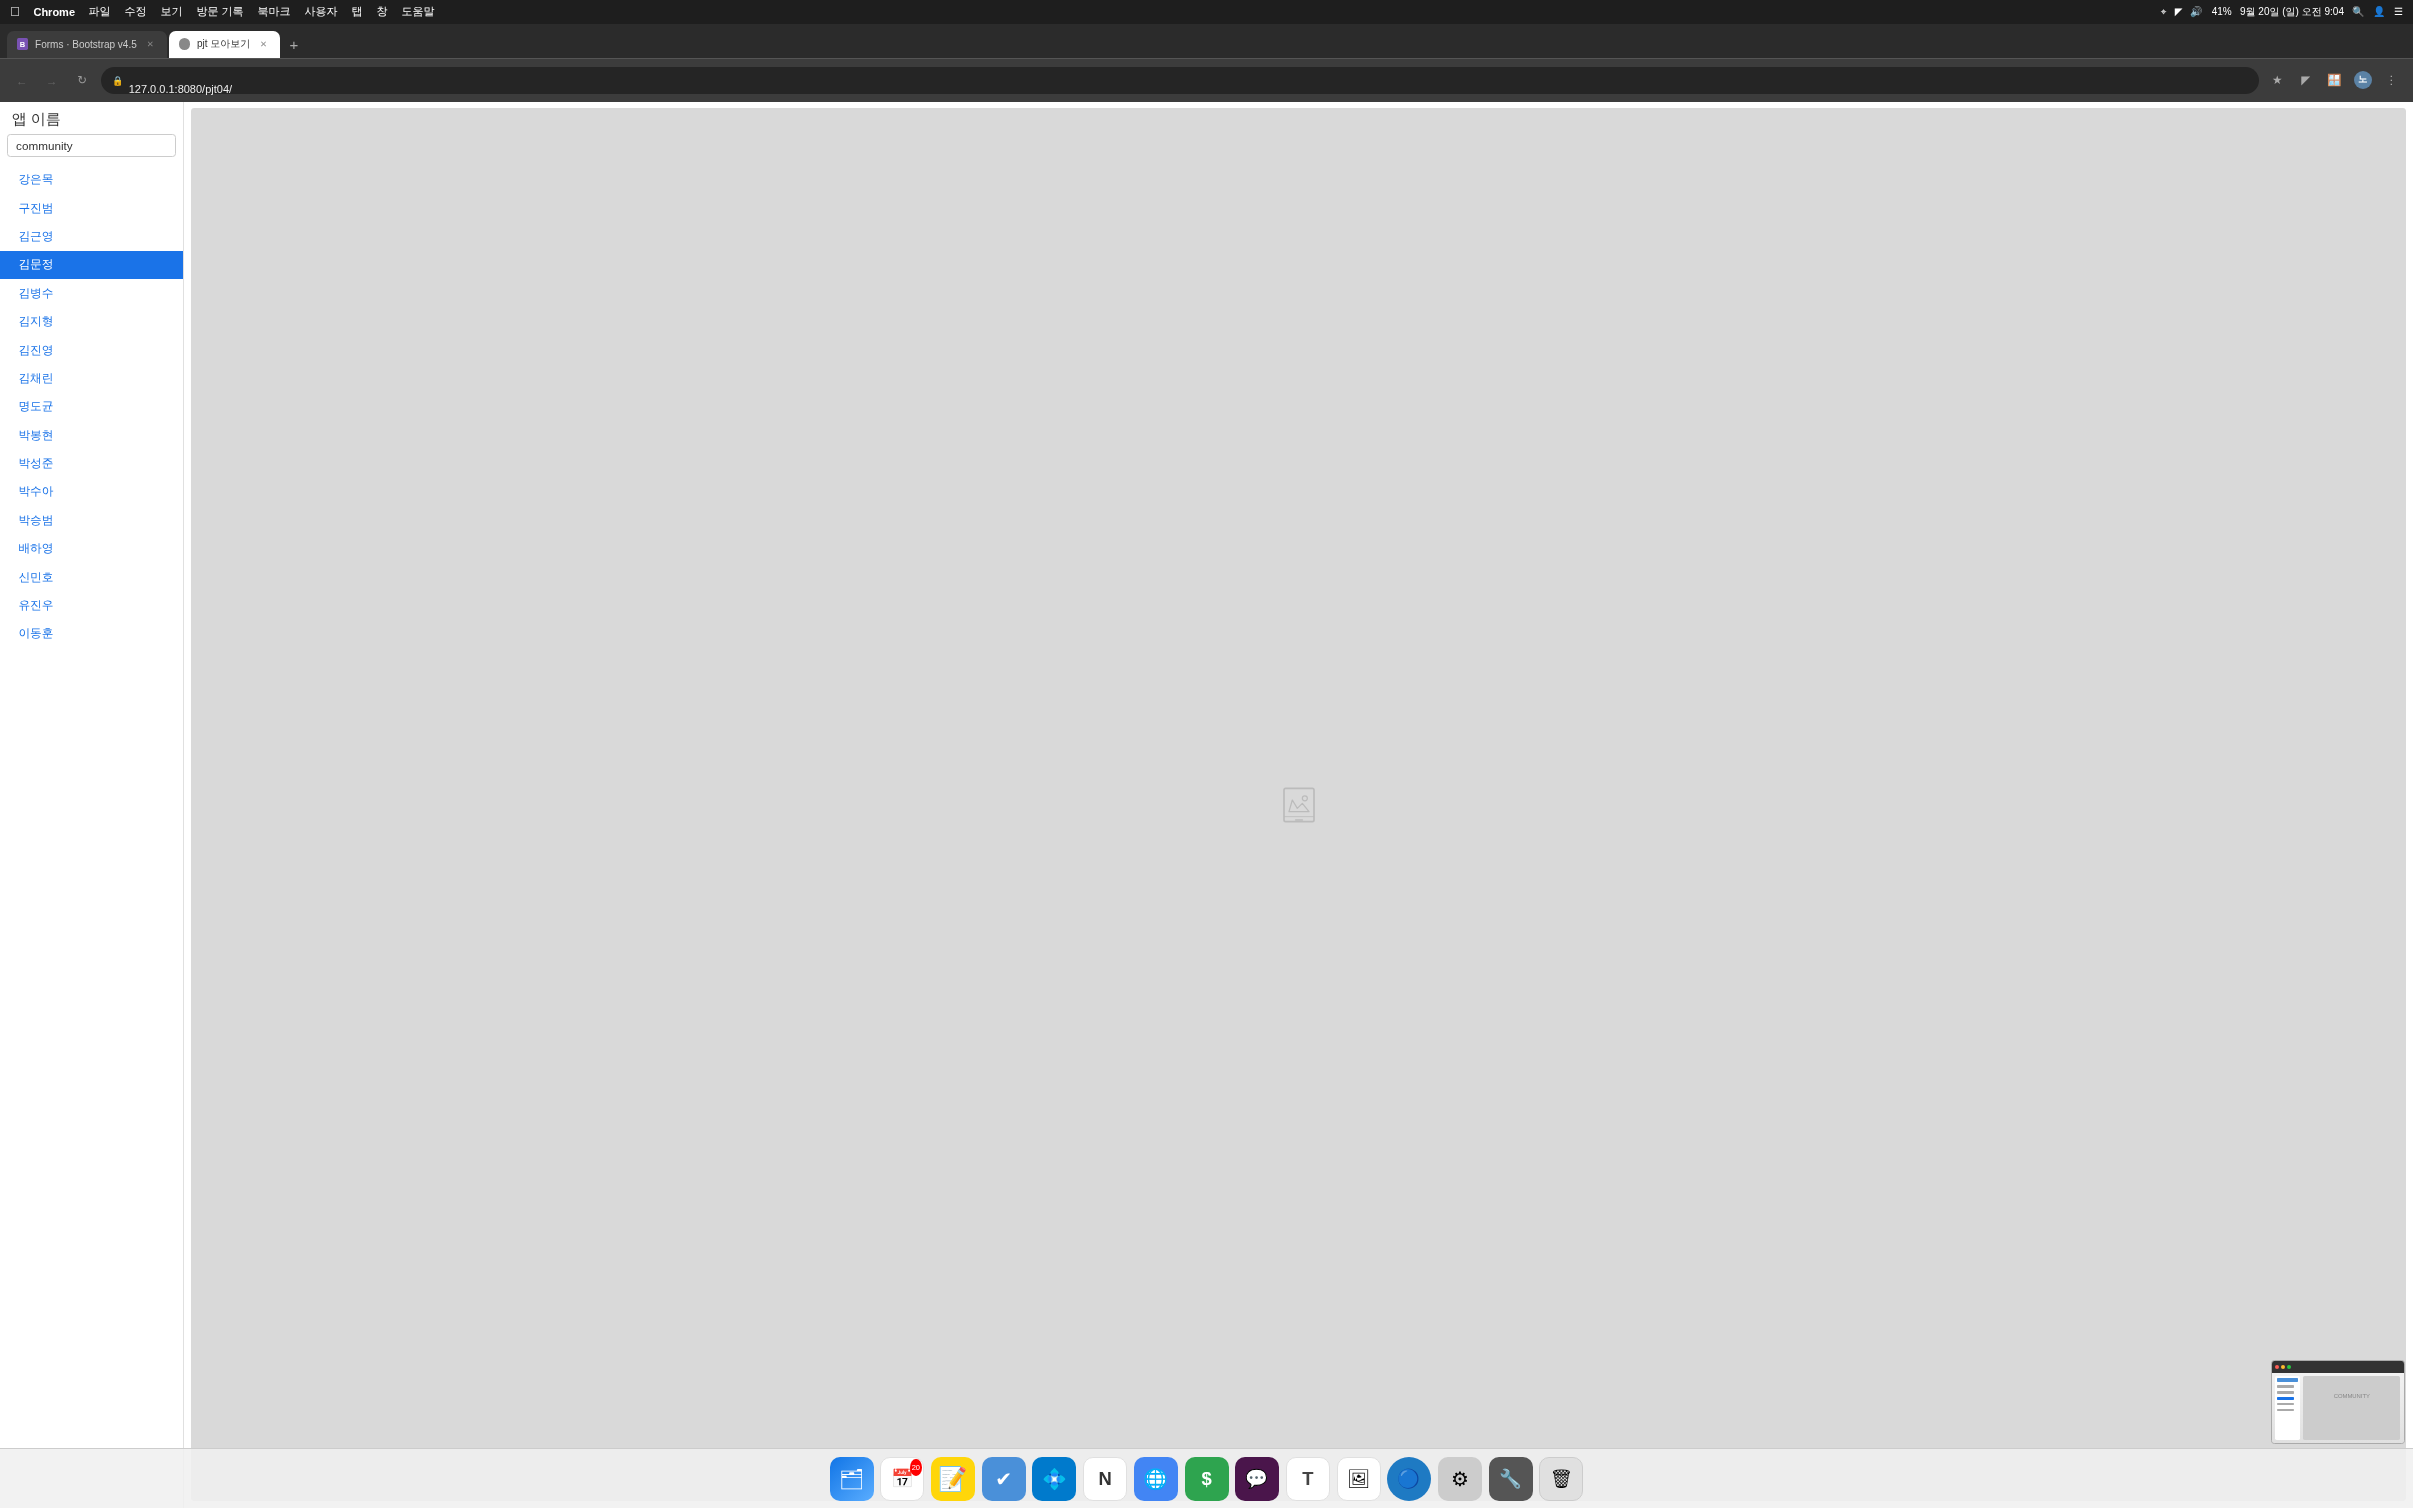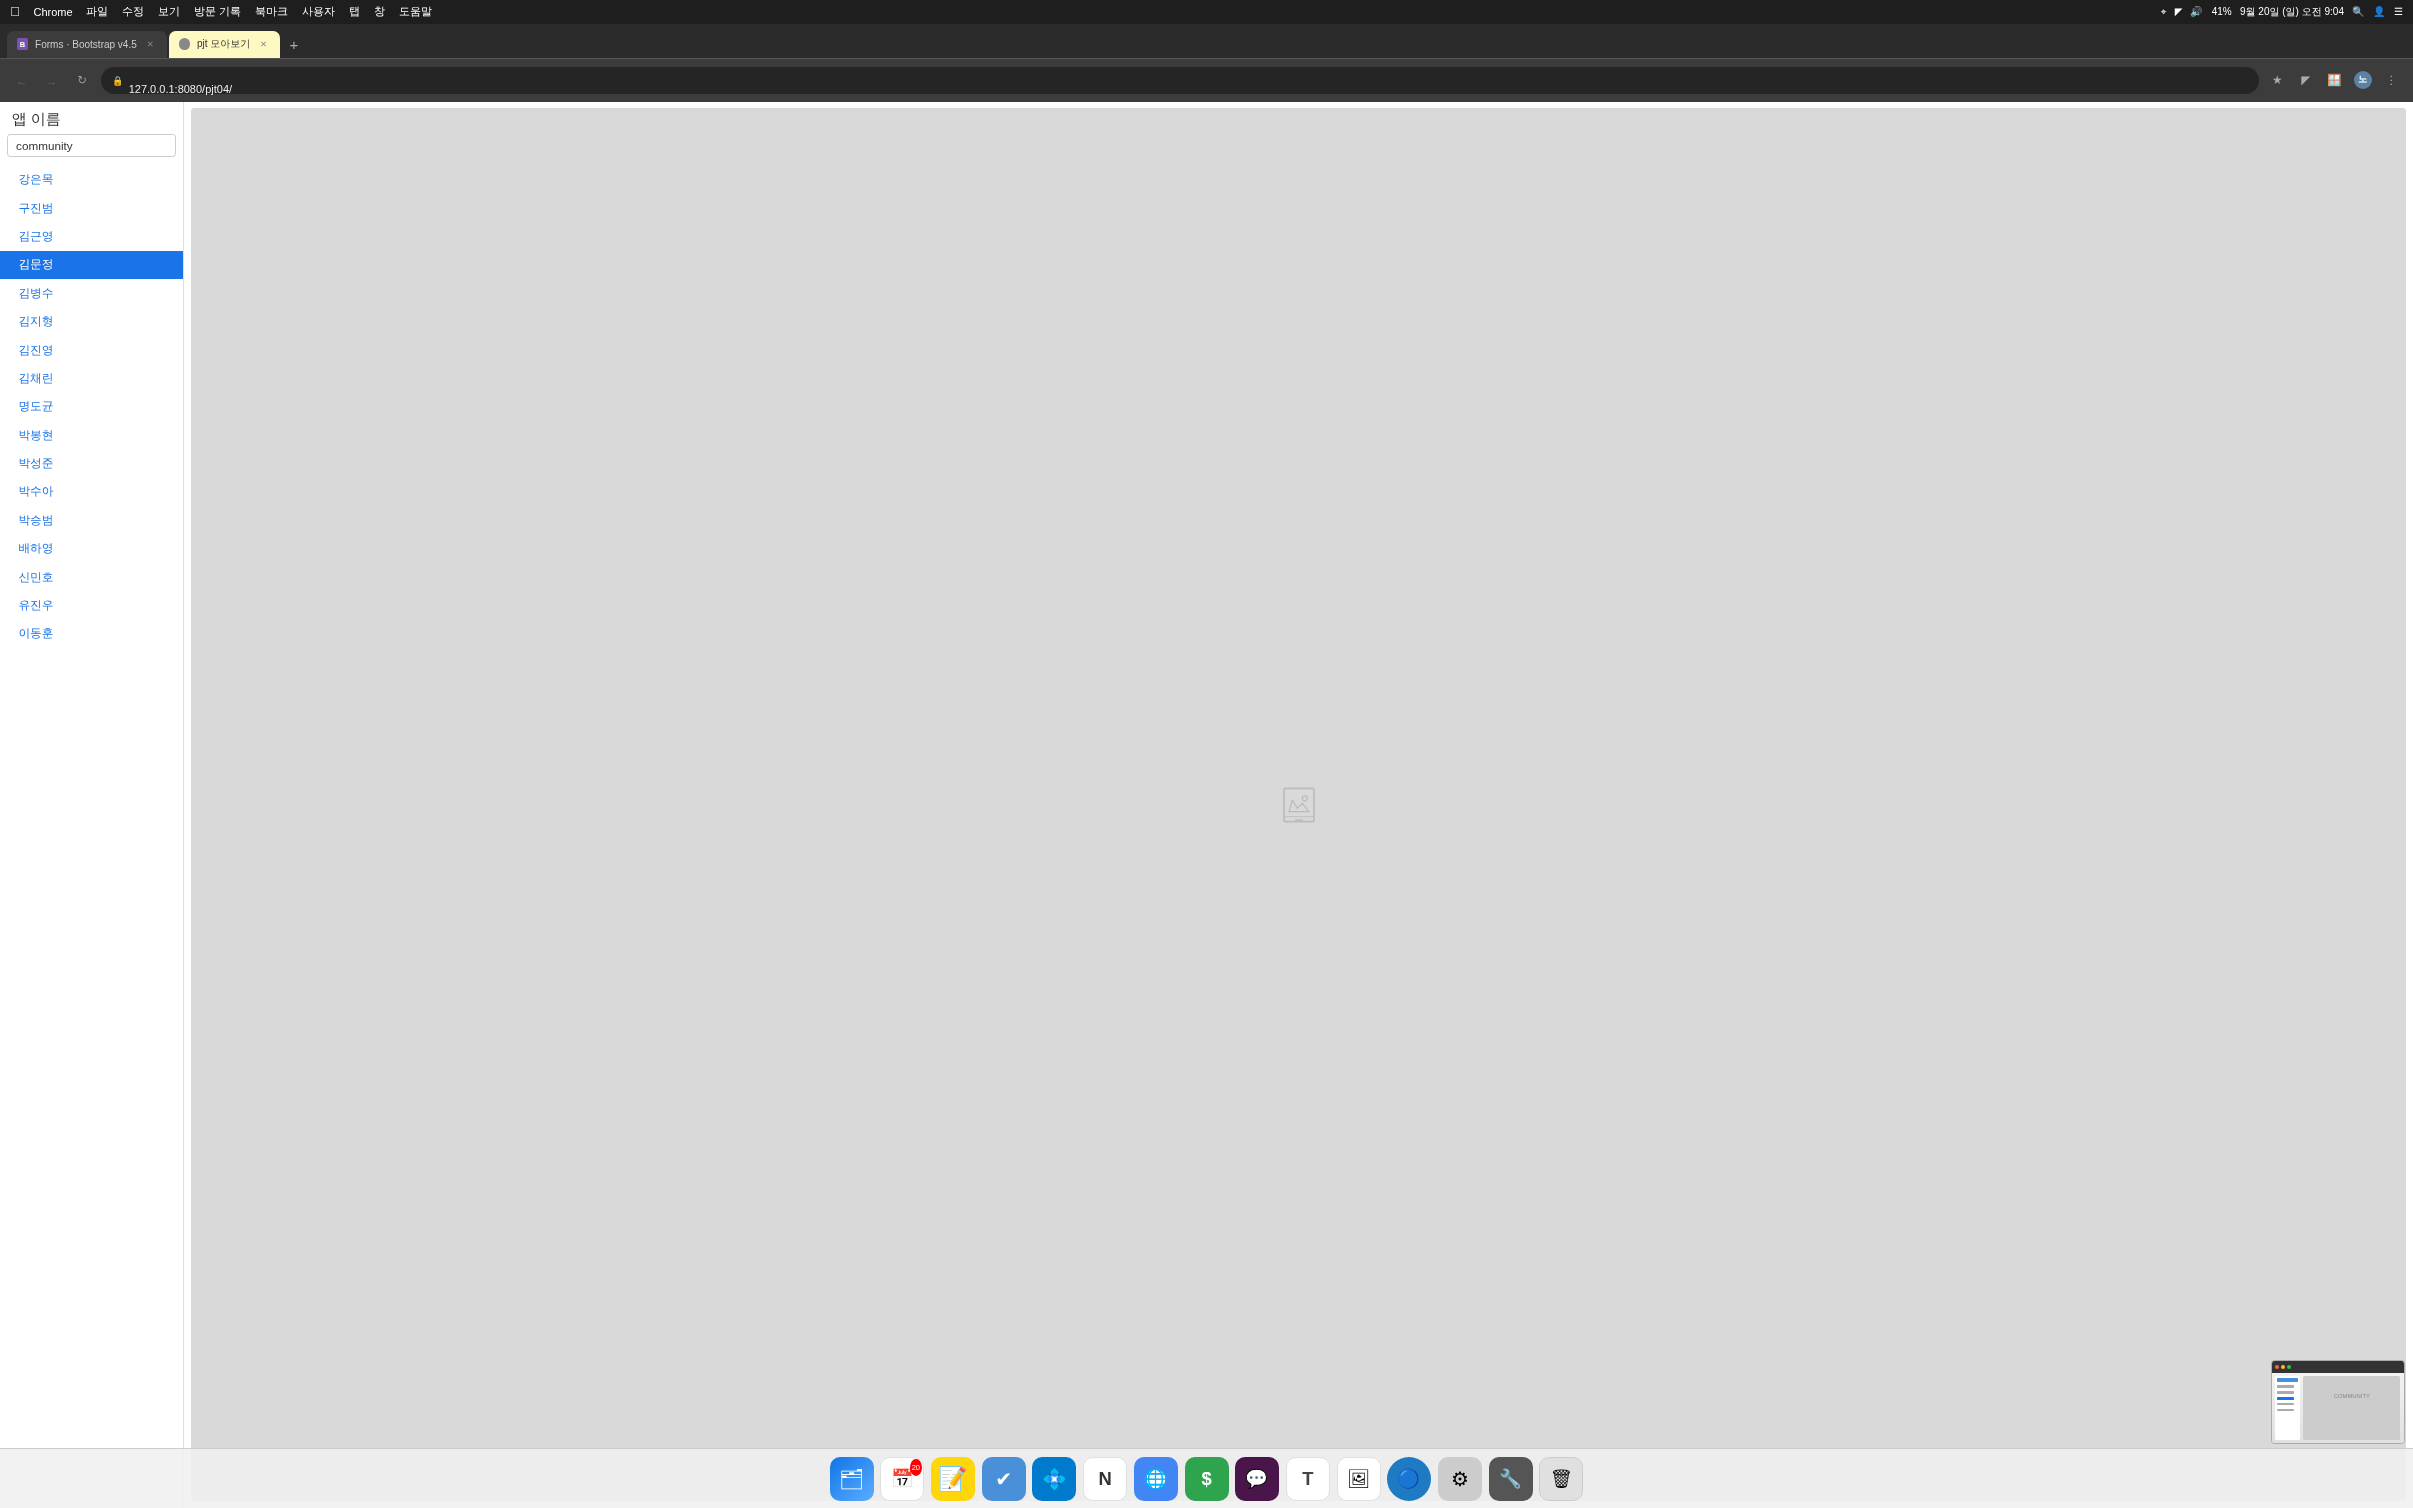--- a/index.html
+++ b/index.html
@@ -16,21 +16,21 @@
       color: #fff;
       font-size: 11px;
       gap: 13.4px;
       position: fixed;
       top: 0;
       left: 0;
       z-index: 9999;
     }
     .menubar-apple { font-size: 13.4px; }
     .menubar-item { font-weight: 600; }
-    .menubar-item.chrome { font-weight: 400; }
+    .menubar-item.chrome { font-weight: 700; }
     .menubar-items-group { display: flex; gap: 14px; }
     .menubar-right { margin-left: auto; display: flex; align-items: center; gap: 8.4px; font-size: 10px; }
 
     
     .browser {
       margin-top: 23.5px;
       width: 100%;
       height: calc(100vh - 23.5px);
       background: #3c3c3c;
       display: flex;
@@ -54,21 +54,21 @@
       align-items: center;
       padding: 0 10px;
       gap: 6.7px;
       font-size: 10px;
       color: #ccc;
       max-width: 168px;
       min-width: 101px;
       cursor: pointer;
     }
     .tab.active {
-      background: #fef9c3;
+      background: #ffffff;
       color: #333;
     }
     .tab-favicon {
       width: 11.7px;
       height: 11.7px;
       border-radius: 1.7px;
       flex-shrink: 0;
     }
     .tab-favicon.bootstrap {
       background: #7952b3;

